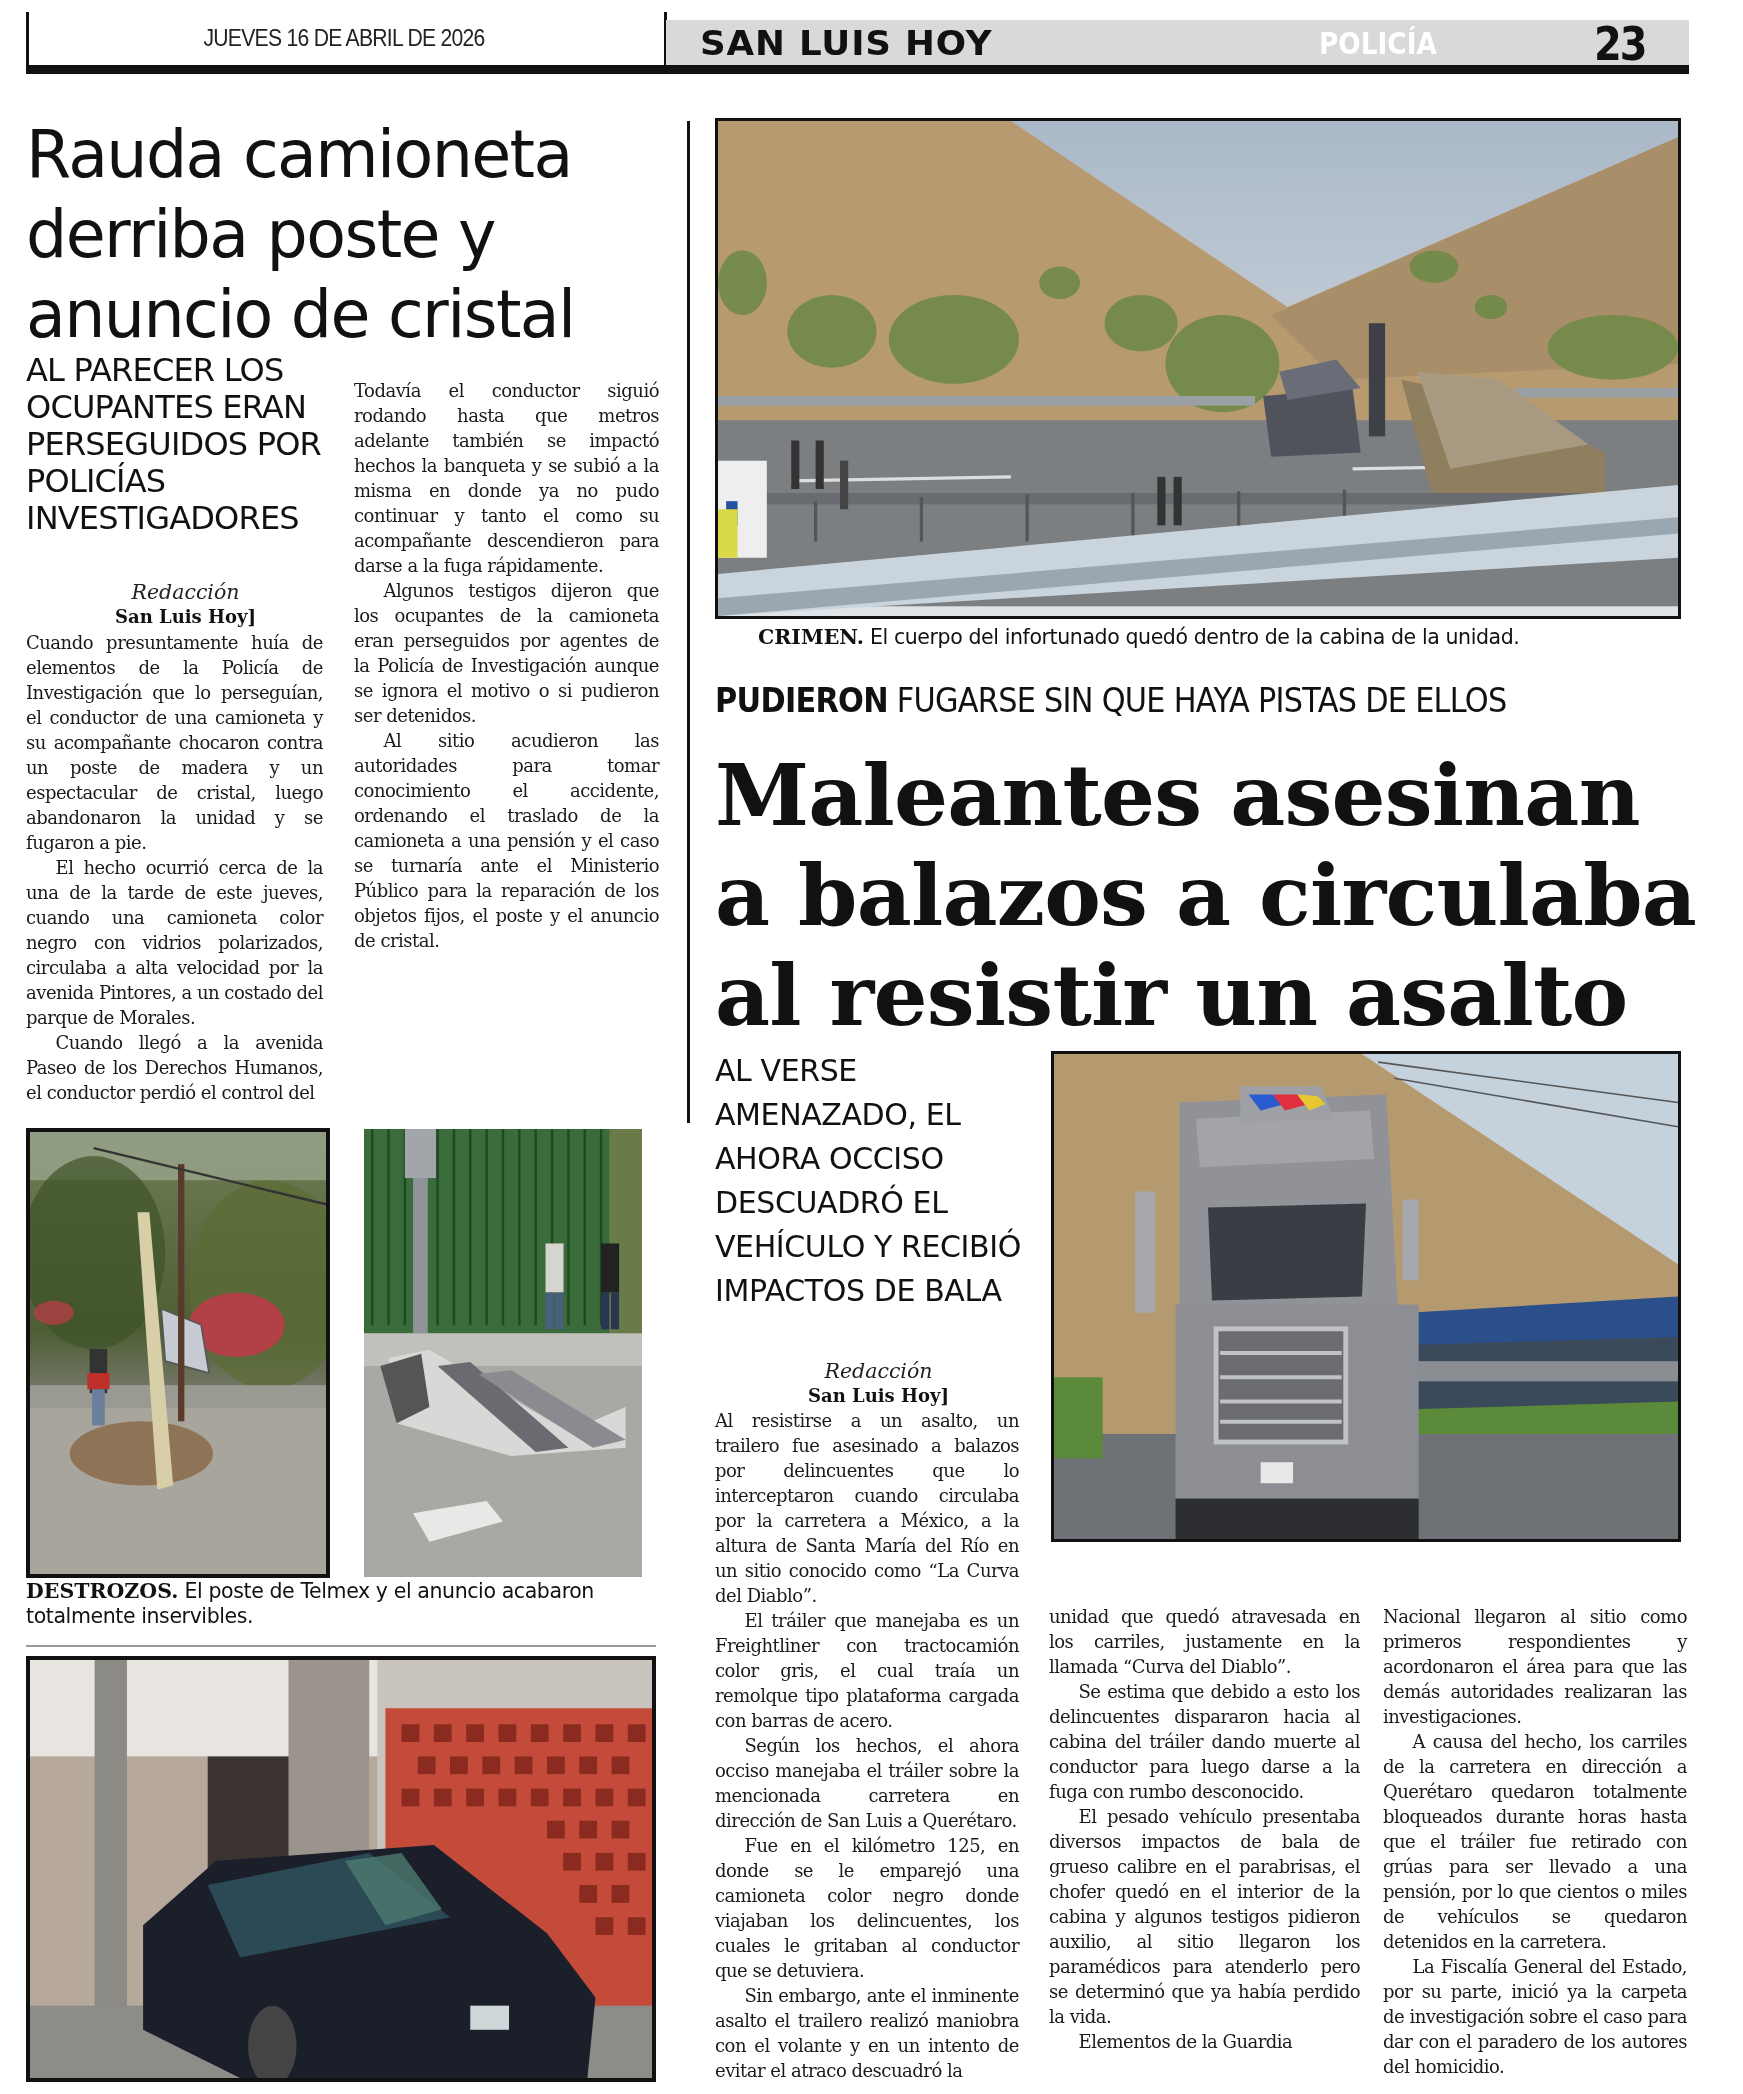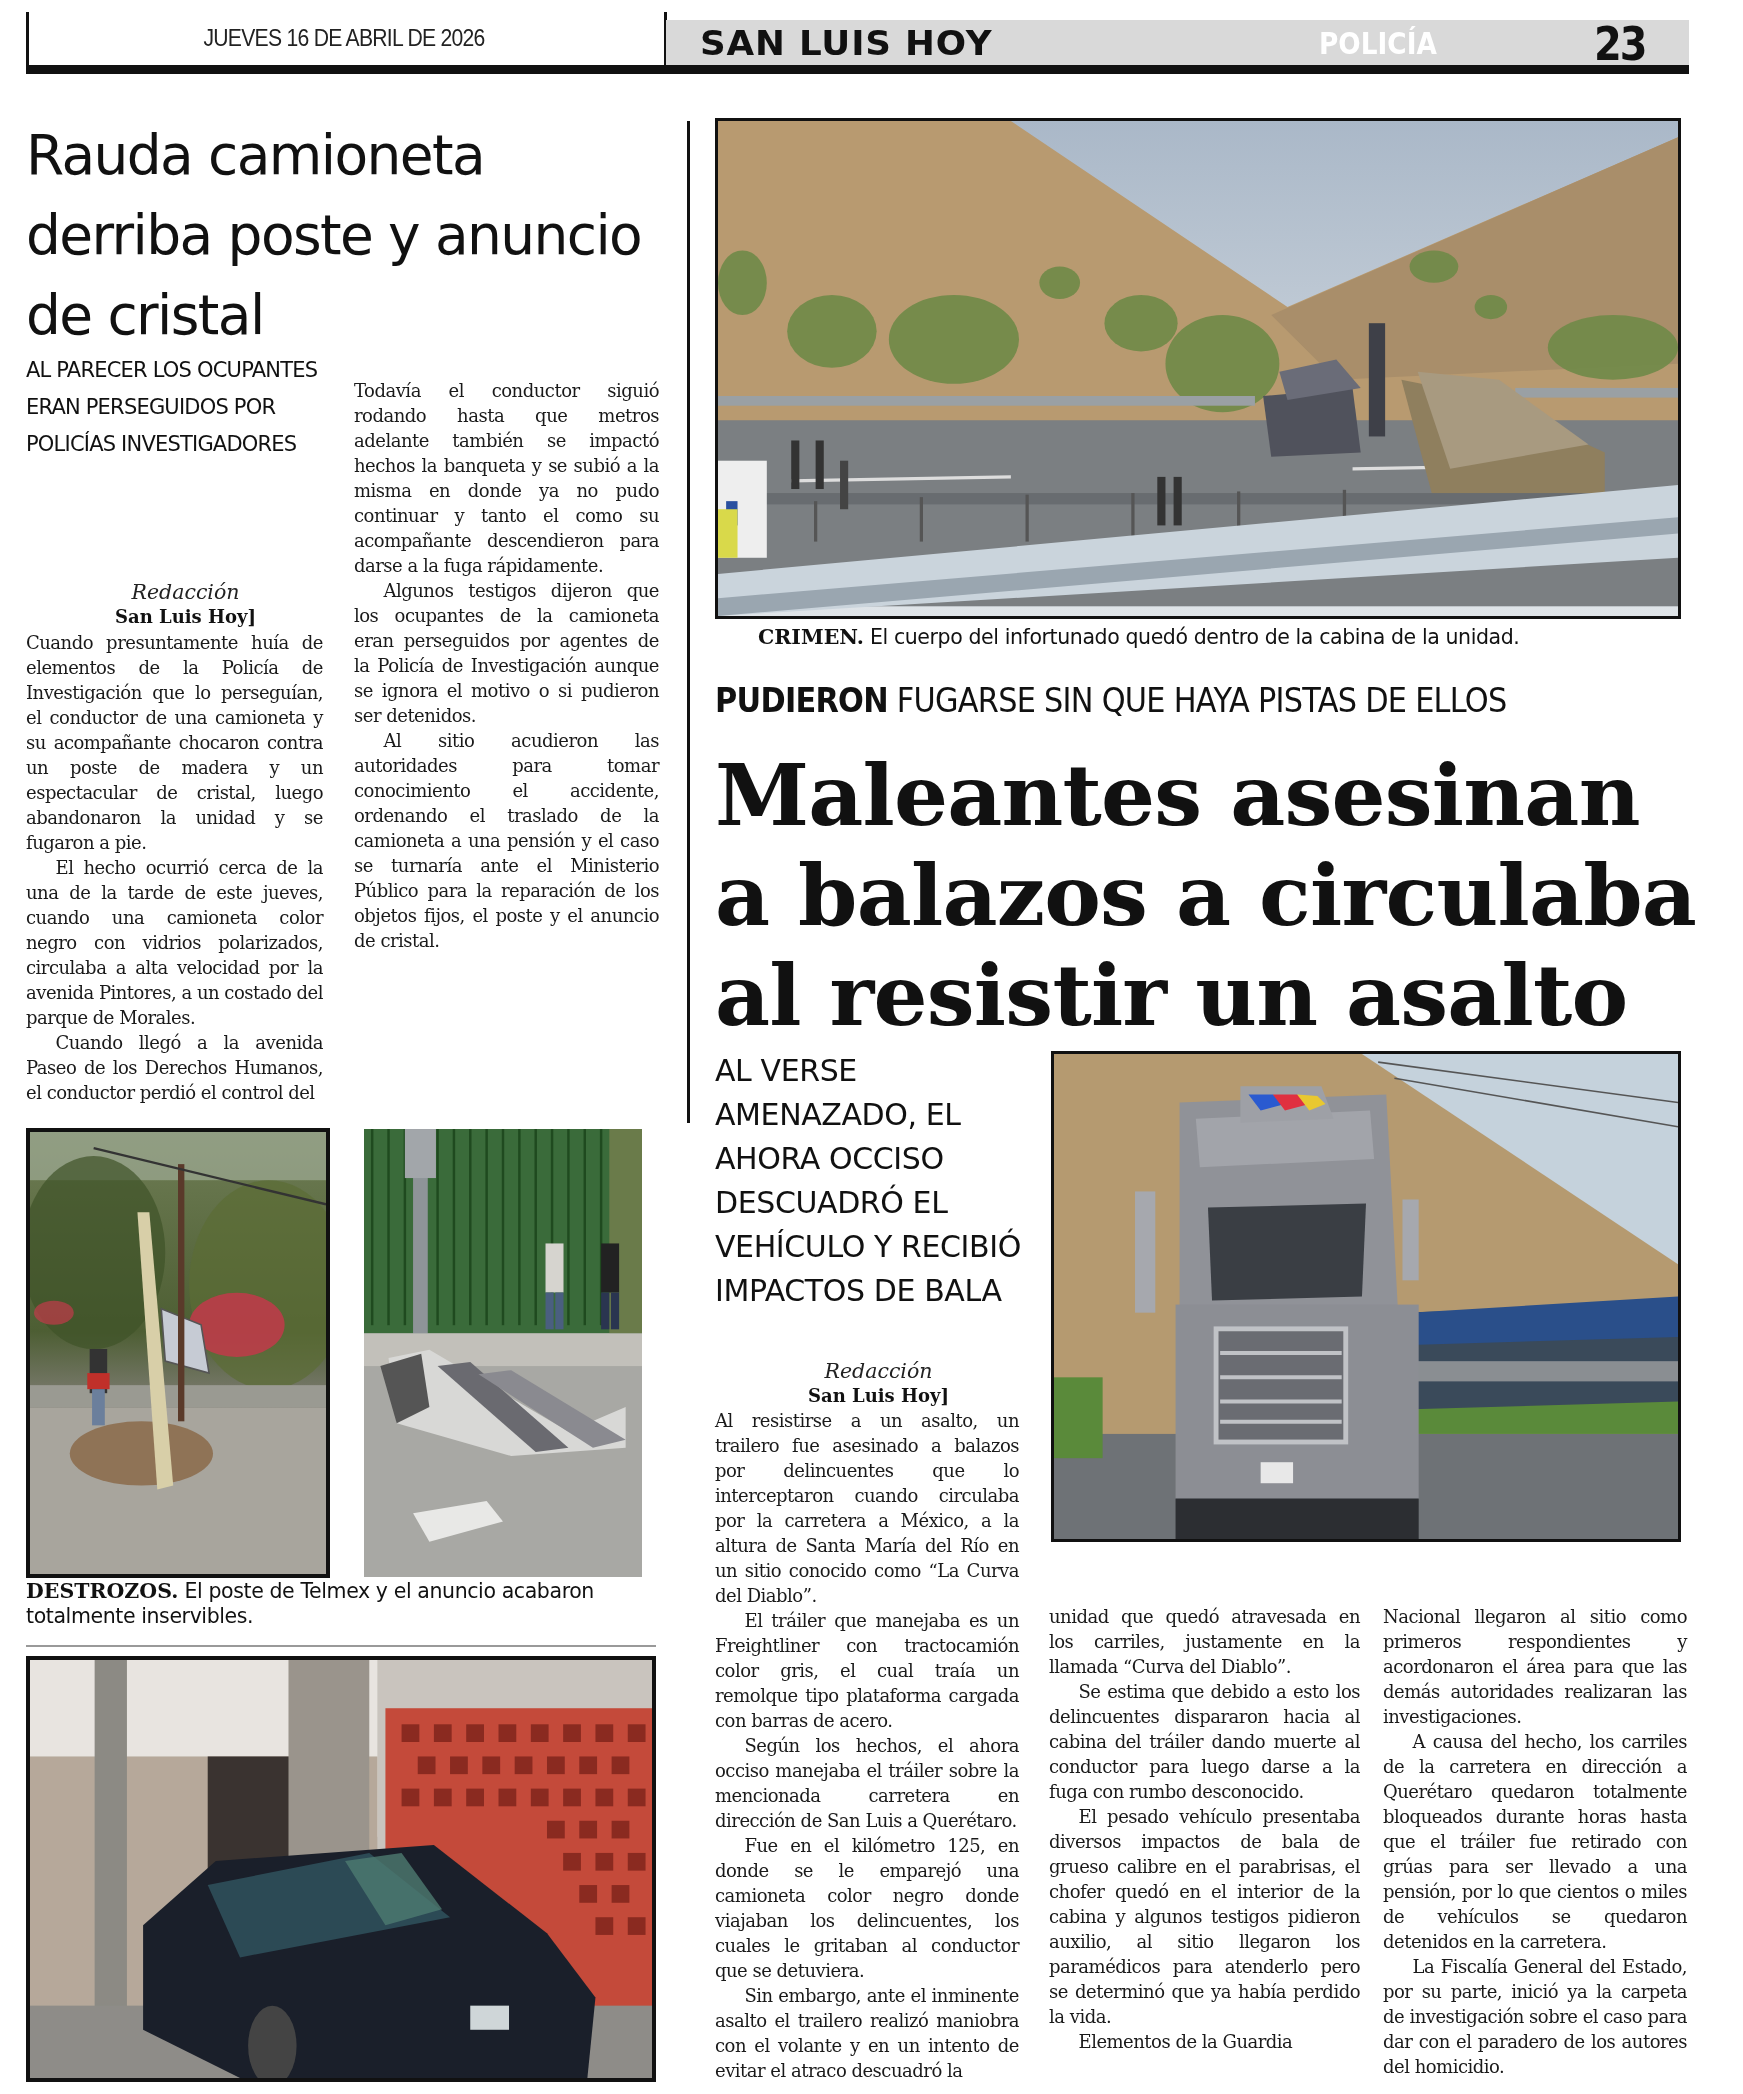--- a/index.html
+++ b/index.html
@@ -18,23 +18,23 @@
       font-weight: bold; font-size: 31px; color: #ffffff; transform: scaleX(0.85); transform-origin: left; }
     .hdr-page { position: absolute; left: 1594px; top: 16.4px; font-family: "DejaVu Sans", sans-serif;
       font-weight: bold; font-size: 47px; color: #111; transform: scaleX(0.85); transform-origin: left; letter-spacing: -2.5px; }
     .hdr-bar { position: absolute; left: 26px; top: 65px; width: 1663px; height: 9px; background: #111; }
 
     
     .col-divider { position: absolute; left: 687px; top: 121px; width: 2.5px; height: 1002px; background: #111; }
 
     
     .l-headline { position: absolute; left: 26px; top: 115px; width: 646px;
-      font-family: "DejaVu Sans", sans-serif; font-weight: 500; font-size: 55px; line-height: 80px; letter-spacing: -1.6px; color: #111; }
+      font-family: "DejaVu Sans", sans-serif; font-weight: 500; font-size: 65px; line-height: 80px; letter-spacing: -1.6px; color: #111; }
     .l-deck { position: absolute; left: 26px; top: 352px; width: 319px;
-      font-family: "DejaVu Sans", sans-serif; font-size: 21px; line-height: 37px; color: #111; letter-spacing: -0.8px; }
+      font-family: "DejaVu Sans", sans-serif; font-size: 32px; line-height: 37px; color: #111; letter-spacing: -0.8px; }
     .byline { text-align: center; margin-top: 24px; }
     .byline .role { font-family: "DejaVu Serif", serif; font-style: italic; font-size: 20.5px; color: #222; display: block; line-height: 26px; }
     .byline .org { font-family: "DejaVu Serif", serif; font-weight: bold; font-size: 18px; color: #111; display: block; line-height: 24.5px; }
     .l-byline { position: absolute; left: 26px; top: 555px; width: 319px; }
 
     .body-col { position: absolute; font-family: "DejaVu Serif", serif; font-size: 18px; line-height: 25px;
       text-align: justify; hyphens: manual; color: #1a1a1a; letter-spacing: -0.5px; }
     .body-col p { text-indent: 0; }
     .body-col p + p { text-indent: 29.5px; }
     .l-col1 { left: 26px; top: 630px; width: 297px; }

